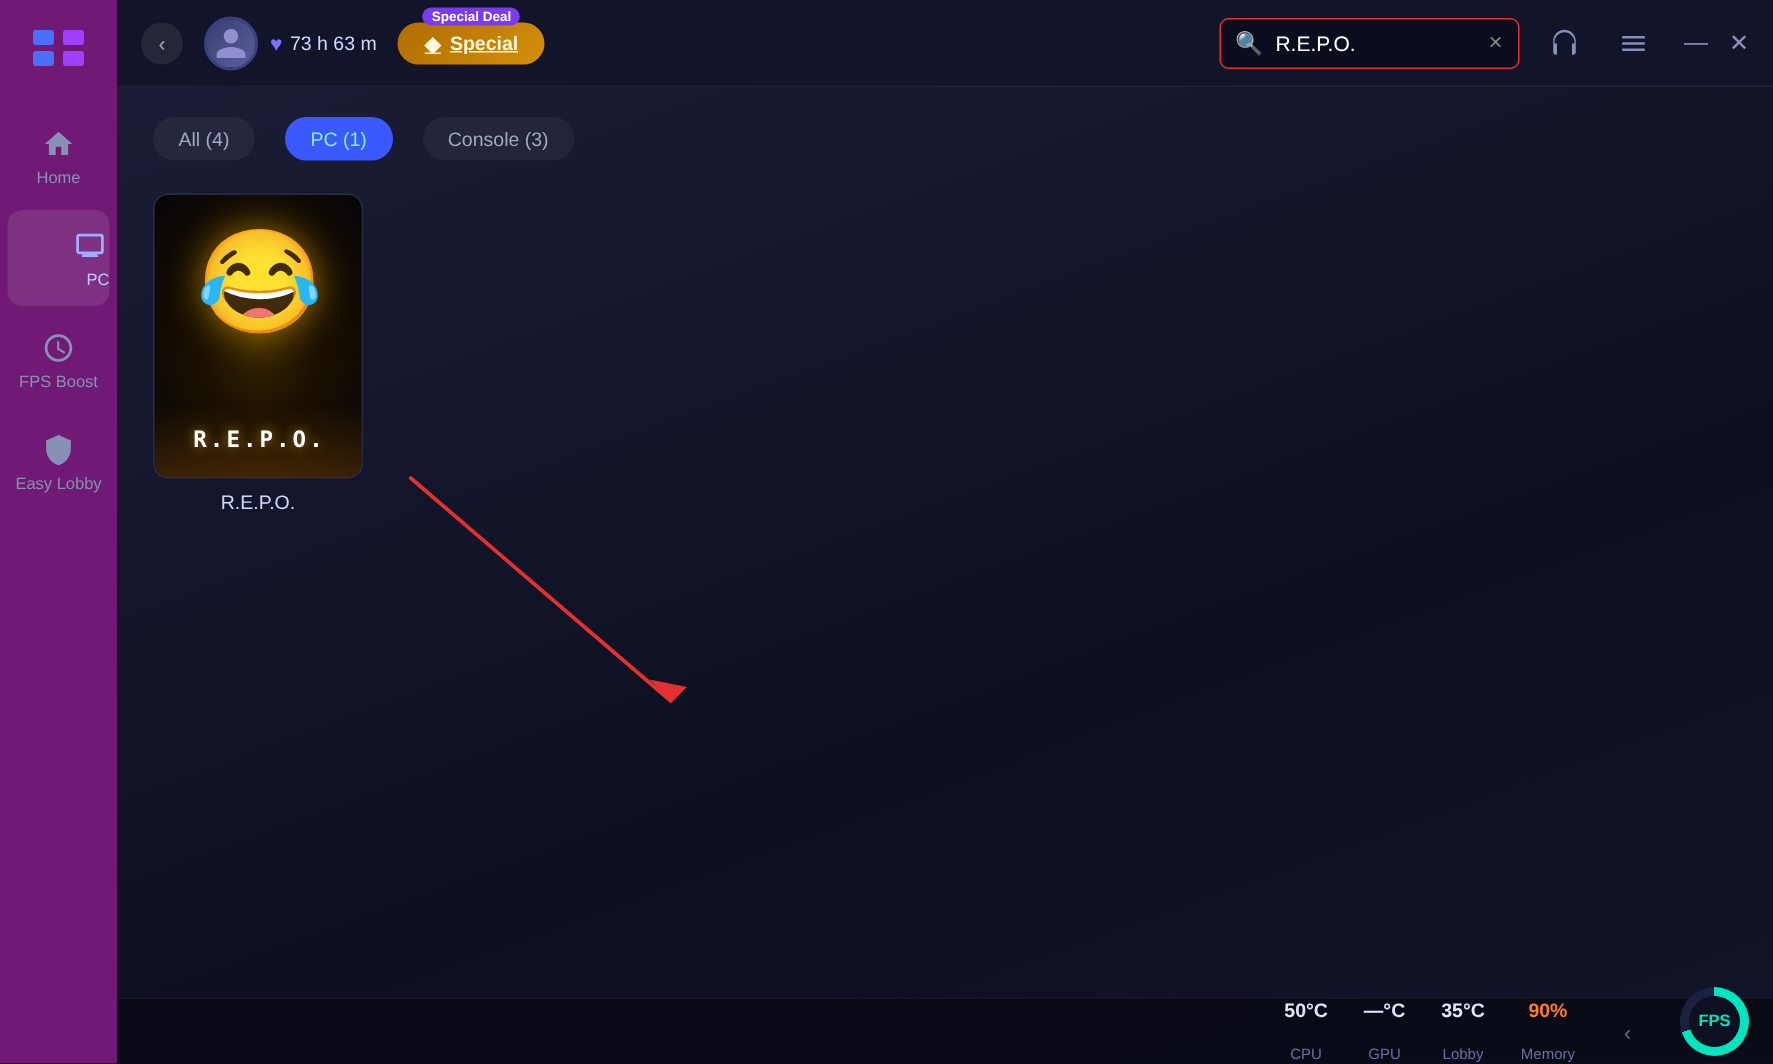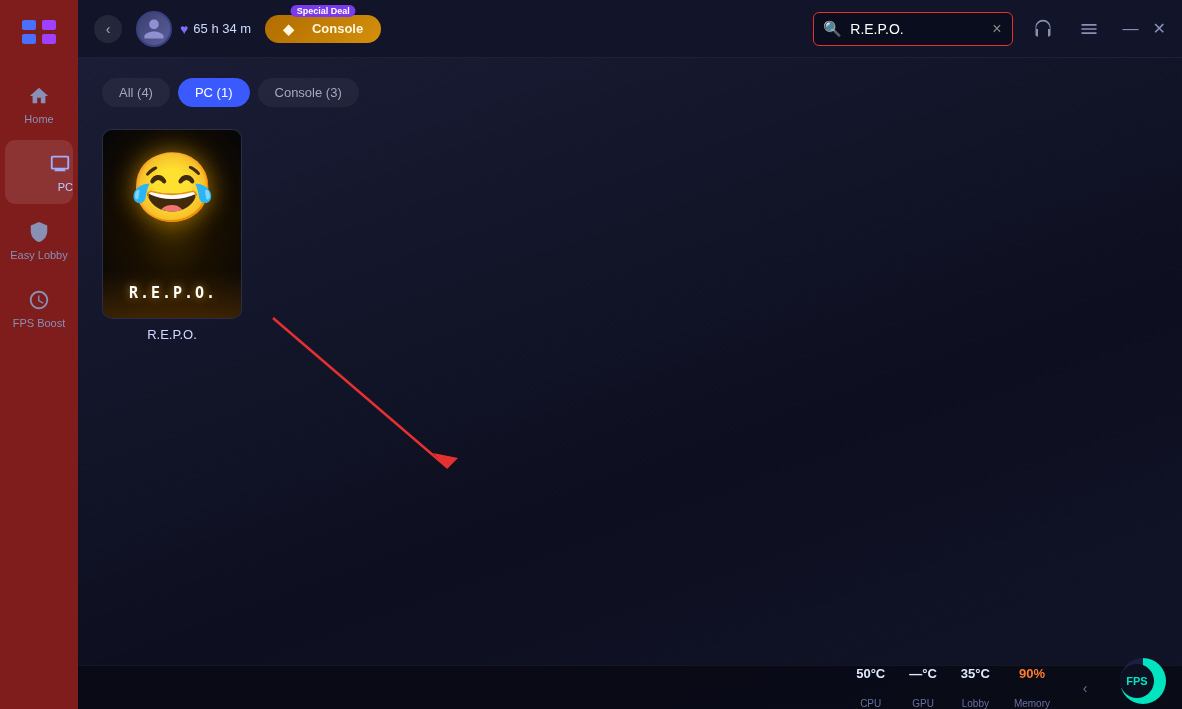--- a/index.html
+++ b/index.html
@@ -12,21 +12,21 @@
       overflow: hidden;
       position: relative;
     }
 
     
     .sidebar {
       position: absolute;
       left: 0; top: 0;
       width: 78px;
       height: 709px;
-      background: #7f1d1d;
+      background: #701a75;
       display: flex;
       flex-direction: column;
       align-items: center;
       padding-top: 10px;
       z-index: 10;
     }
 
     .logo-area {
       margin-bottom: 20px;
     }
@@ -123,22 +123,23 @@
     .heart-icon { color: #7b6fff; font-size: 14px; }
 
     .premium-btn {
       background: linear-gradient(135deg, #b06c00, #d4900a);
       border-radius: 20px;
       padding: 6px 18px;
       font-size: 13px;
       font-weight: 600;
       color: #fff8e0;
       cursor: pointer;
-      display: flex; align-items: center; gap: 18px;
+      display: flex; align-items: center; gap: 6px;
       position: relative;
+      text-decoration: underline;
     }
     .special-deal-badge {
       position: absolute;
       top: -10px; left: 50%;
       transform: translateX(-50%);
       background: #7c3aed;
       color: #fff;
       font-size: 9px;
       padding: 1px 6px;
       border-radius: 8px;
@@ -207,36 +208,36 @@
       left: 78px; top: 58px;
       right: 0; bottom: 0;
       background: linear-gradient(160deg, #1a1d35 0%, #0d0f20 60%, #111428 100%);
       padding: 20px 24px;
       overflow: hidden;
     }
 
     
     .filter-tabs {
       display: flex;
-      gap: 8px;
+      gap: 20px;
       margin-bottom: 22px;
     }
     .filter-tab {
       padding: 6px 16px;
       border-radius: 20px;
       font-size: 13px;
       cursor: pointer;
       border: 1.5px solid transparent;
       color: #a0a8c0;
       background: rgba(255,255,255,0.05);
       transition: all 0.15s;
     }
     .filter-tab.active {
       background: #3a5aff;
-      color: #ffffff;
+      color: #86efac;
       border-color: #3a5aff;
     }
 
     
     .game-grid {
       display: flex;
       flex-wrap: wrap;
       gap: 20px;
     }
 
@@ -349,21 +350,21 @@
       display: flex; align-items: center; justify-content: center;
       cursor: pointer;
       color: #6870a0;
       font-size: 14px;
     }
 
     .fps-circle {
       width: 46px; height: 46px;
       border-radius: 50%;
       background: conic-gradient(#00e5c0 0% 70%, #1a2040 70% 100%);
-      display: flex; align-items: center; 
+      display: flex; align-items: center; justify-content: center;
       position: relative;
       margin-bottom: 14px;
     }
     .fps-circle-inner {
       width: 34px; height: 34px;
       border-radius: 50%;
       background: #0d1020;
       display: flex; align-items: center; justify-content: center;
       font-size: 11px;
       font-weight: 700;
@@ -400,55 +401,55 @@
           <path d="M20 3H4c-1.1 0-2 .9-2 2v11c0 1.1.9 2 2 2h3l-1 1v1h12v-1l-1-1h3c1.1 0 2-.9 2-2V5c0-1.1-.9-2-2-2zm0 13H4V5h16v11z"></path>
         </svg>
     </div>
     <span class="nav-item-label">PC</span>
   </div>
 
 
   <div class="nav-item">
     <div class="nav-item-icon">
       <svg width="22" height="22" viewBox="0 0 24 24" fill="currentColor">
-          <path d="M12 1L3 5v6c0 5.55 3.84 10.74 9 12 5.16-1.26 9-6.45 9-12V5l-9-4z"></path>
-        </svg>
-    </div>
-    <span class="nav-item-label">Easy Lobby</span>
+          <path d="M12 2C6.48 2 2 6.48 2 12s4.48 10 10 10 10-4.48 10-10S17.52 2 12 2zm0 18c-4.41 0-8-3.59-8-8s3.59-8 8-8 8 3.59 8 8-3.59 8-8 8zm.5-13H11v6l5.25 3.15.75-1.23-4.5-2.67V7z"></path>
+        </svg>
+    </div>
+    <span class="nav-item-label">FPS Boost</span>
   </div>
 
   <div class="nav-item">
     <div class="nav-item-icon">
       <svg width="22" height="22" viewBox="0 0 24 24" fill="currentColor">
-          <path d="M12 2C6.48 2 2 6.48 2 12s4.48 10 10 10 10-4.48 10-10S17.52 2 12 2zm0 18c-4.41 0-8-3.59-8-8s3.59-8 8-8 8 3.59 8 8-3.59 8-8 8zm.5-13H11v6l5.25 3.15.75-1.23-4.5-2.67V7z"></path>
-        </svg>
-    </div>
-    <span class="nav-item-label">FPS Boost</span>
+          <path d="M12 1L3 5v6c0 5.55 3.84 10.74 9 12 5.16-1.26 9-6.45 9-12V5l-9-4z"></path>
+        </svg>
+    </div>
+    <span class="nav-item-label">Easy Lobby</span>
   </div>
 </div>
 
 <div class="topbar">
   <div class="back-btn">‹</div>
 
   <div class="avatar-area">
     <div class="avatar-circle">
       <svg viewBox="0 0 24 24" fill="#9090d0">
           <path d="M12 12c2.7 0 4.8-2.1 4.8-4.8S14.7 2.4 12 2.4 7.2 4.5 7.2 7.2 9.3 12 12 12zm0 2.4c-3.2 0-9.6 1.6-9.6 4.8v2.4h19.2v-2.4c0-3.2-6.4-4.8-9.6-4.8z"></path>
         </svg>
     </div>
     <div class="playtime-badge">
       <span class="heart-icon">♥</span>
-      <span>65 h 34 m</span>
+      <span>73 h 63 m</span>
     </div>
   </div>
 
   <div class="premium-btn">
     <span class="special-deal-badge">Special Deal</span>
     <span style="font-size:14px;">◆</span>
-    <span>Console</span>
+    <span>Special</span>
   </div>
 
   <div class="spacer"></div>
 
   <div class="search-box">
     <span style="color:#888; font-size:15px;">🔍</span>
     <input type="text" value="R.E.P.O." style="color: rgb(255, 255, 255); font-size: 14px;" placeholder="Search...">
     <span class="search-clear">×</span>
   </div>
 

